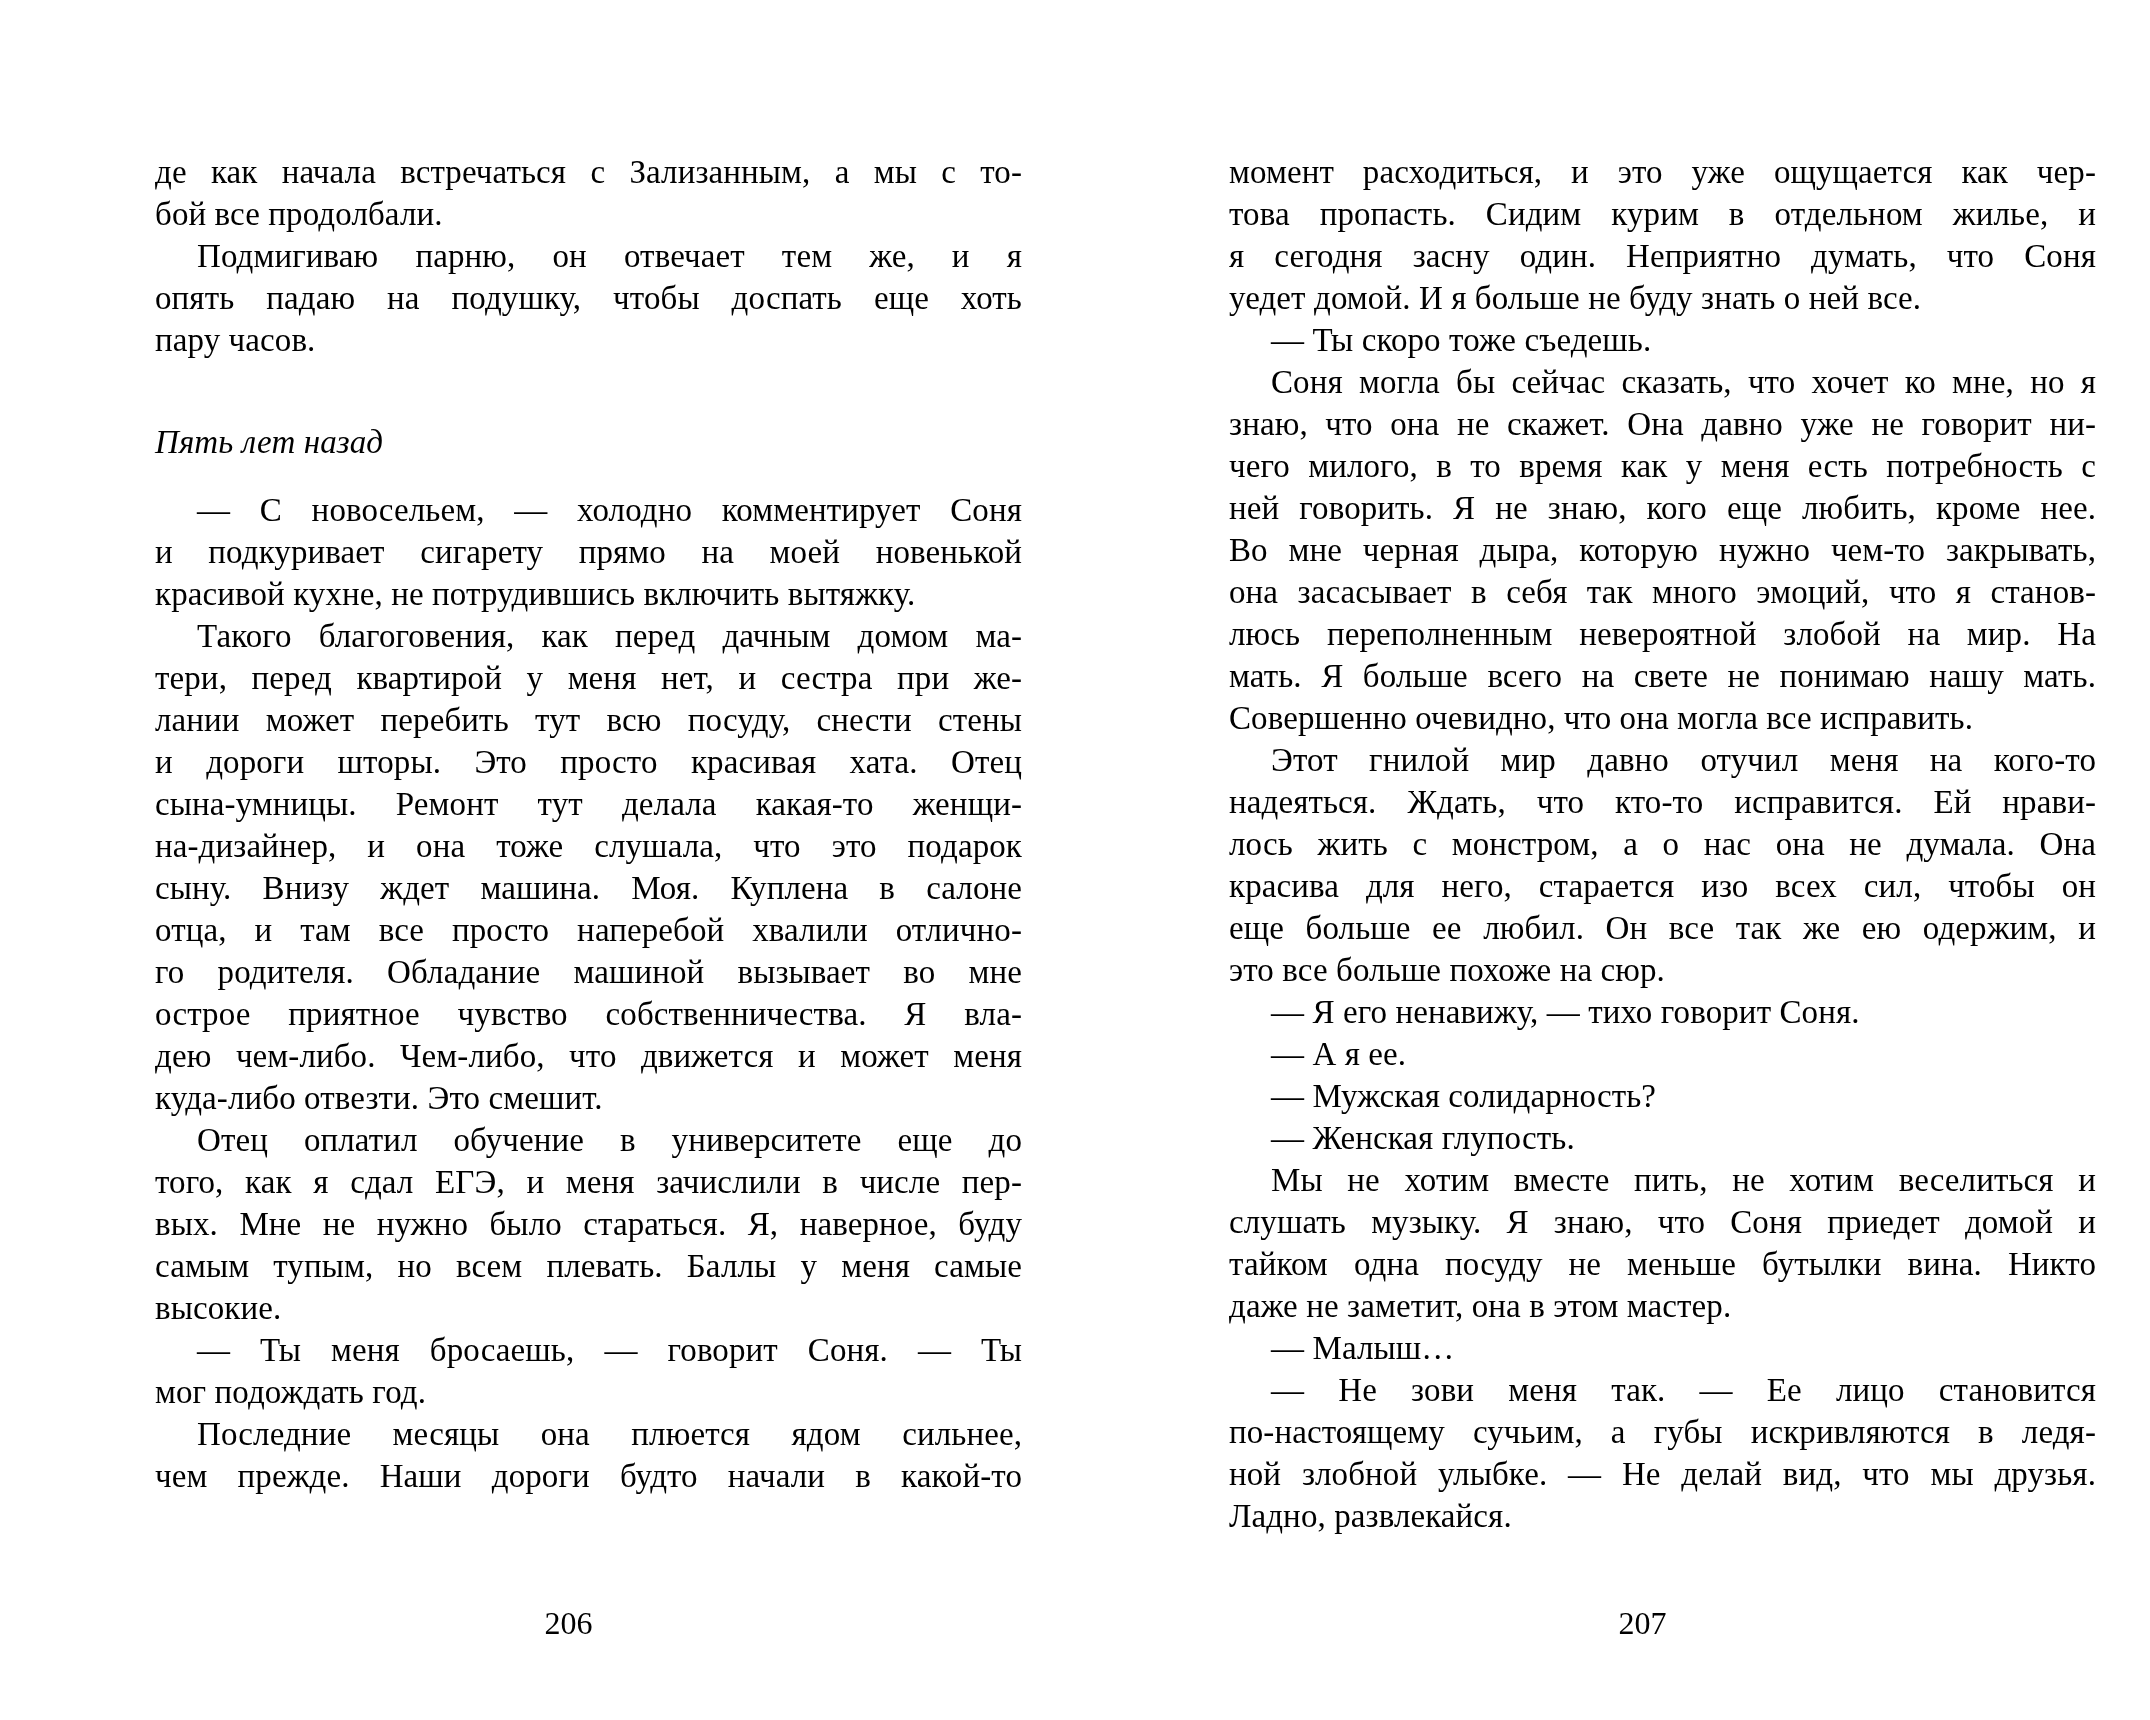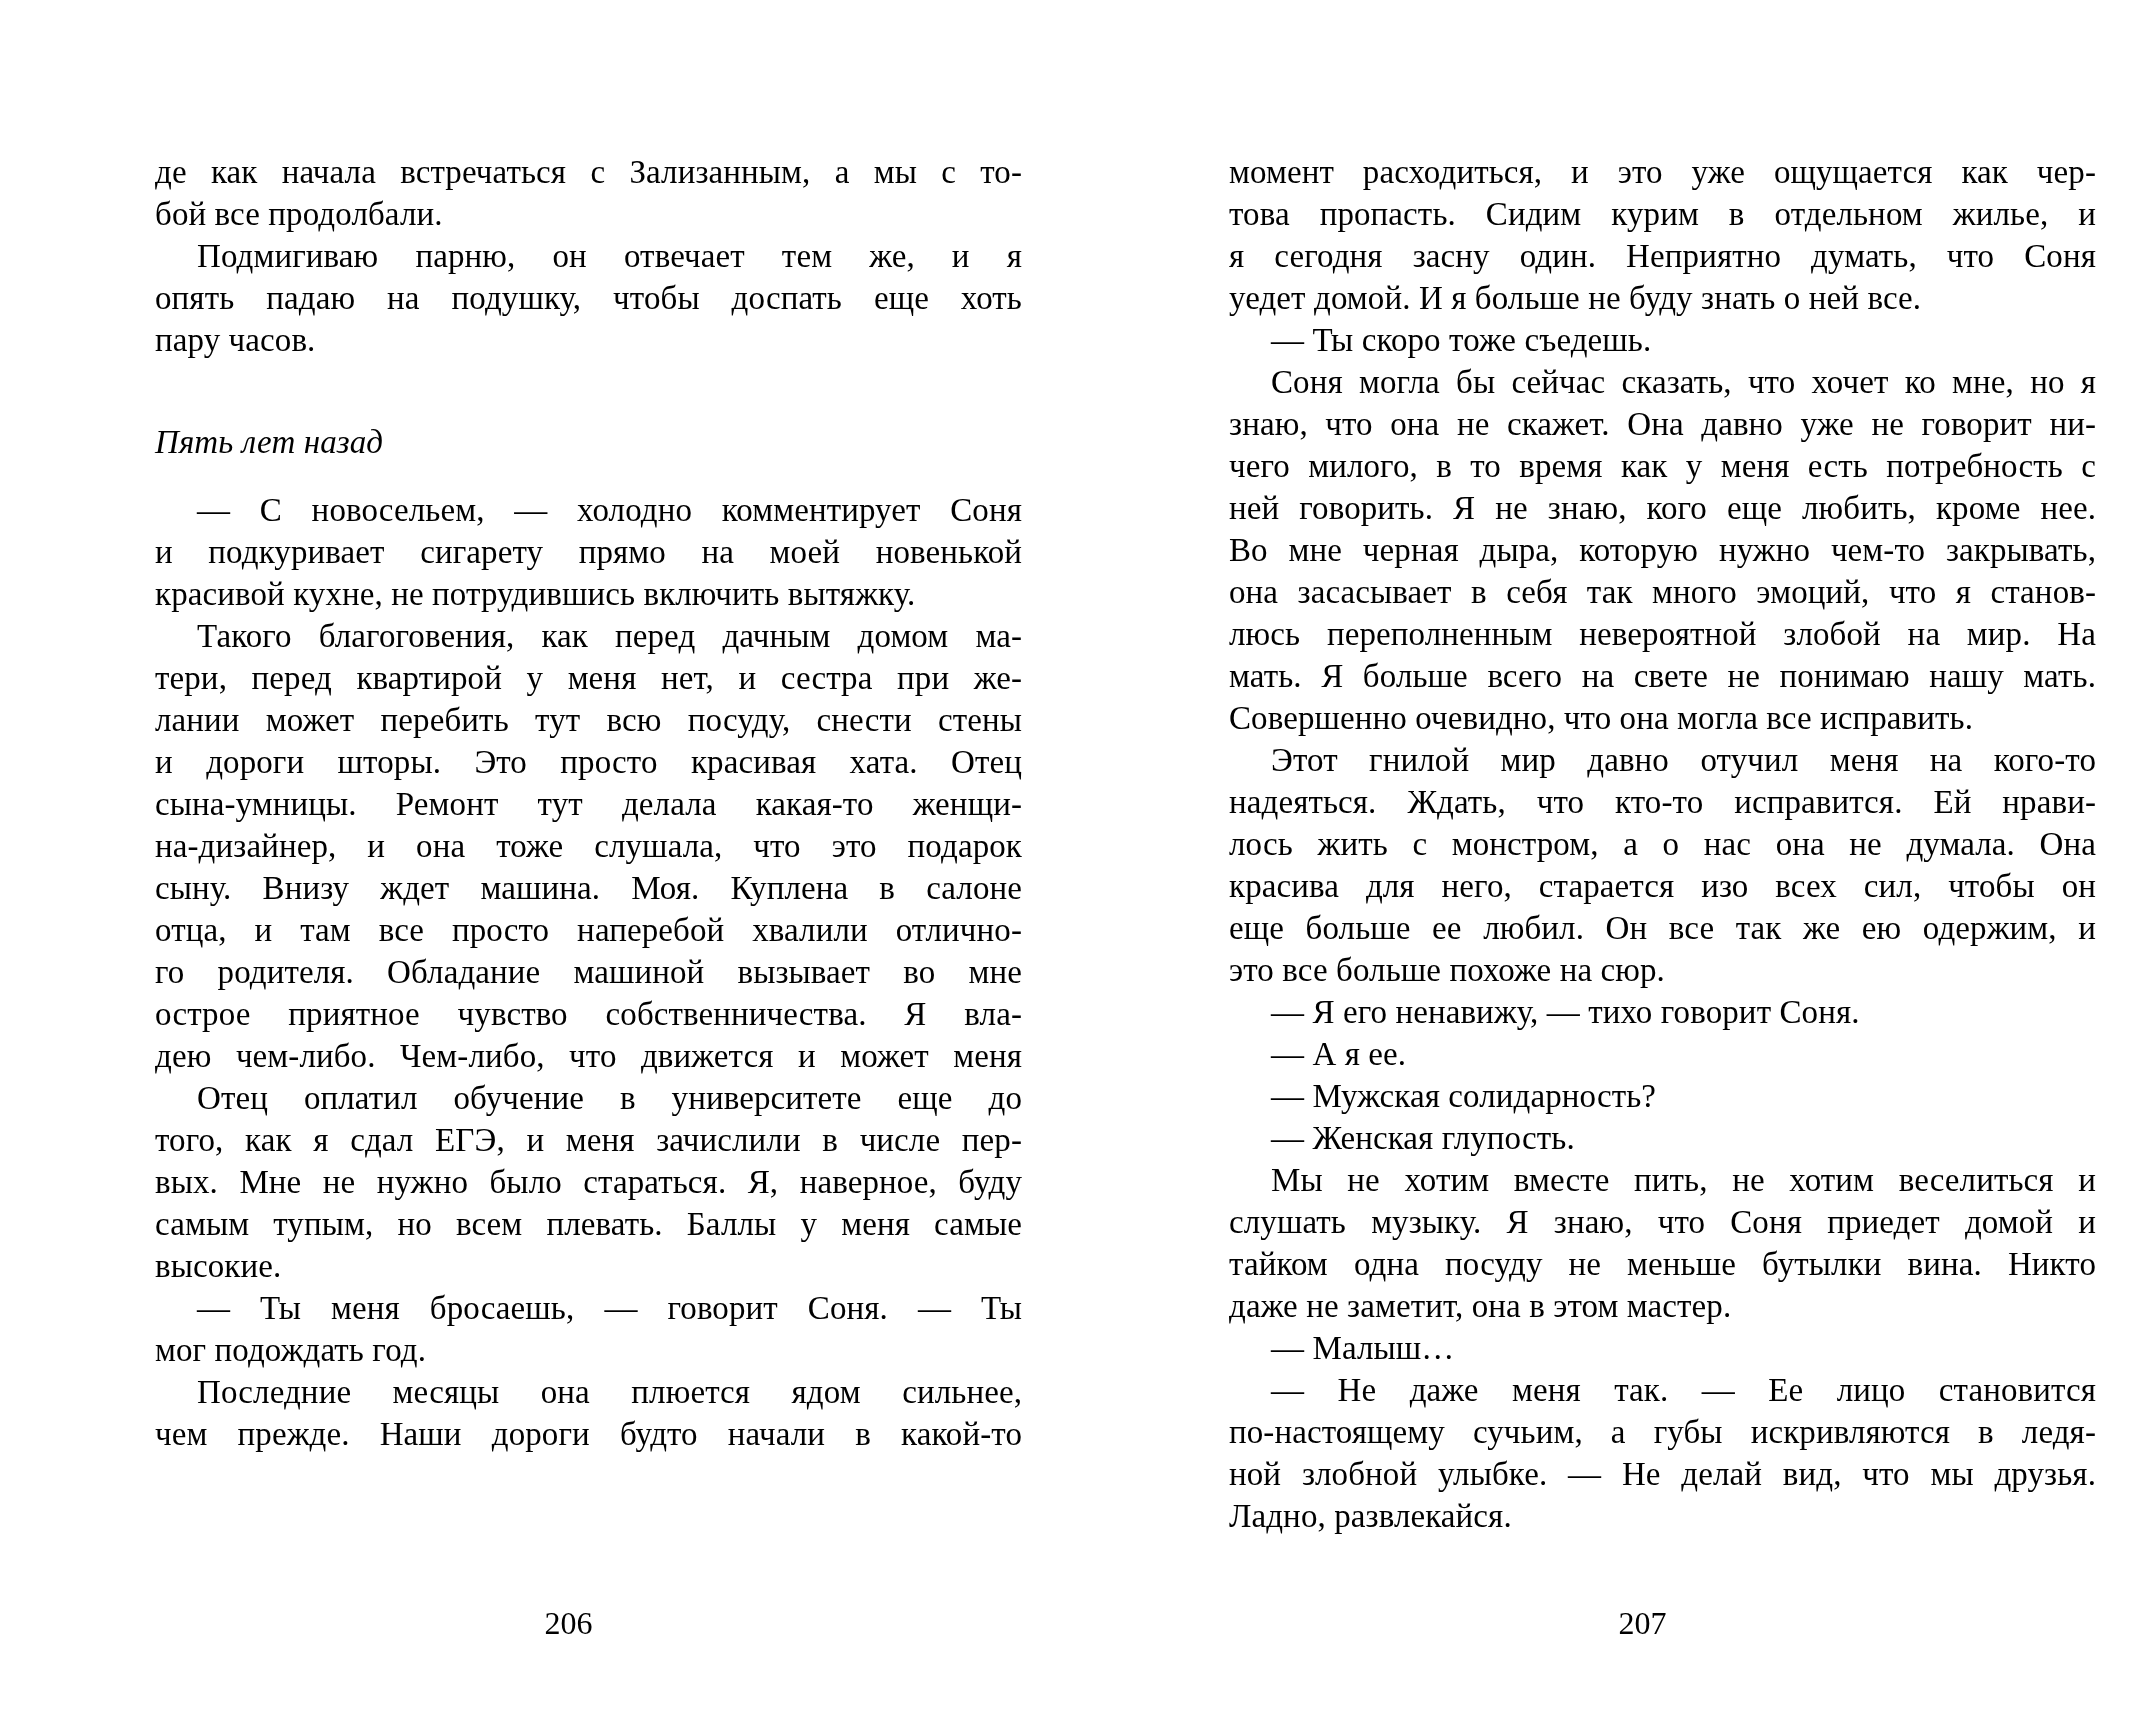--- a/index.html
+++ b/index.html
@@ -78,20 +78,21 @@
       <div class="line">тери, перед квартирой у меня нет, и сестра при же-</div>
       <div class="line">лании может перебить тут всю посуду, снести стены</div>
       <div class="line">и дороги шторы. Это просто красивая хата. Отец</div>
       <div class="line">сына-умницы. Ремонт тут делала какая-то женщи-</div>
       <div class="line">на-дизайнер, и она тоже слушала, что это подарок</div>
       <div class="line">сыну. Внизу ждет машина. Моя. Куплена в салоне</div>
       <div class="line">отца, и там все просто наперебой хвалили отлично-</div>
       <div class="line">го родителя. Обладание машиной вызывает во мне</div>
       <div class="line">острое приятное чувство собственничества. Я вла-</div>
       <div class="line">дею чем-либо. Чем-либо, что движется и может меня</div>
+      <div class="line last">куда-либо отвезти. Это смешит.</div>
       <div class="line indent">Отец оплатил обучение в университете еще до</div>
       <div class="line">того, как я сдал ЕГЭ, и меня зачислили в числе пер-</div>
       <div class="line">вых. Мне не нужно было стараться. Я, наверное, буду</div>
       <div class="line">самым тупым, но всем плевать. Баллы у меня самые</div>
       <div class="line last">высокие.</div>
       <div class="line indent">— Ты меня бросаешь, — говорит Соня. — Ты</div>
       <div class="line last">мог подождать год.</div>
       <div class="line indent">Последние месяцы она плюется ядом сильнее,</div>
       <div class="line">чем прежде. Наши дороги будто начали в какой-то</div>
     </div>
@@ -119,21 +120,21 @@
       <div class="line last">это все больше похоже на сюр.</div>
       <div class="line indent last">— Я его ненавижу, — тихо говорит Соня.</div>
       <div class="line indent last">— А я ее.</div>
       <div class="line indent last">— Мужская солидарность?</div>
       <div class="line indent last">— Женская глупость.</div>
       <div class="line indent">Мы не хотим вместе пить, не хотим веселиться и</div>
       <div class="line">слушать музыку. Я знаю, что Соня приедет домой и</div>
       <div class="line">тайком одна посуду не меньше бутылки вина. Никто</div>
       <div class="line last">даже не заметит, она в этом мастер.</div>
       <div class="line indent last">— Малыш…</div>
-      <div class="line indent">— Не даже меня так. — Ее лицо становится</div>
+      <div class="line indent">— Не зови меня так. — Ее лицо становится</div>
       <div class="line">по-настоящему сучьим, а губы искривляются в ледя-</div>
       <div class="line">ной злобной улыбке. — Не делай вид, что мы друзья.</div>
       <div class="line last">Ладно, развлекайся.</div>
     </div>
 
   <div class="page-number num-left">206</div>
 
   <div class="page-number num-right">207</div>
 
 </div>

